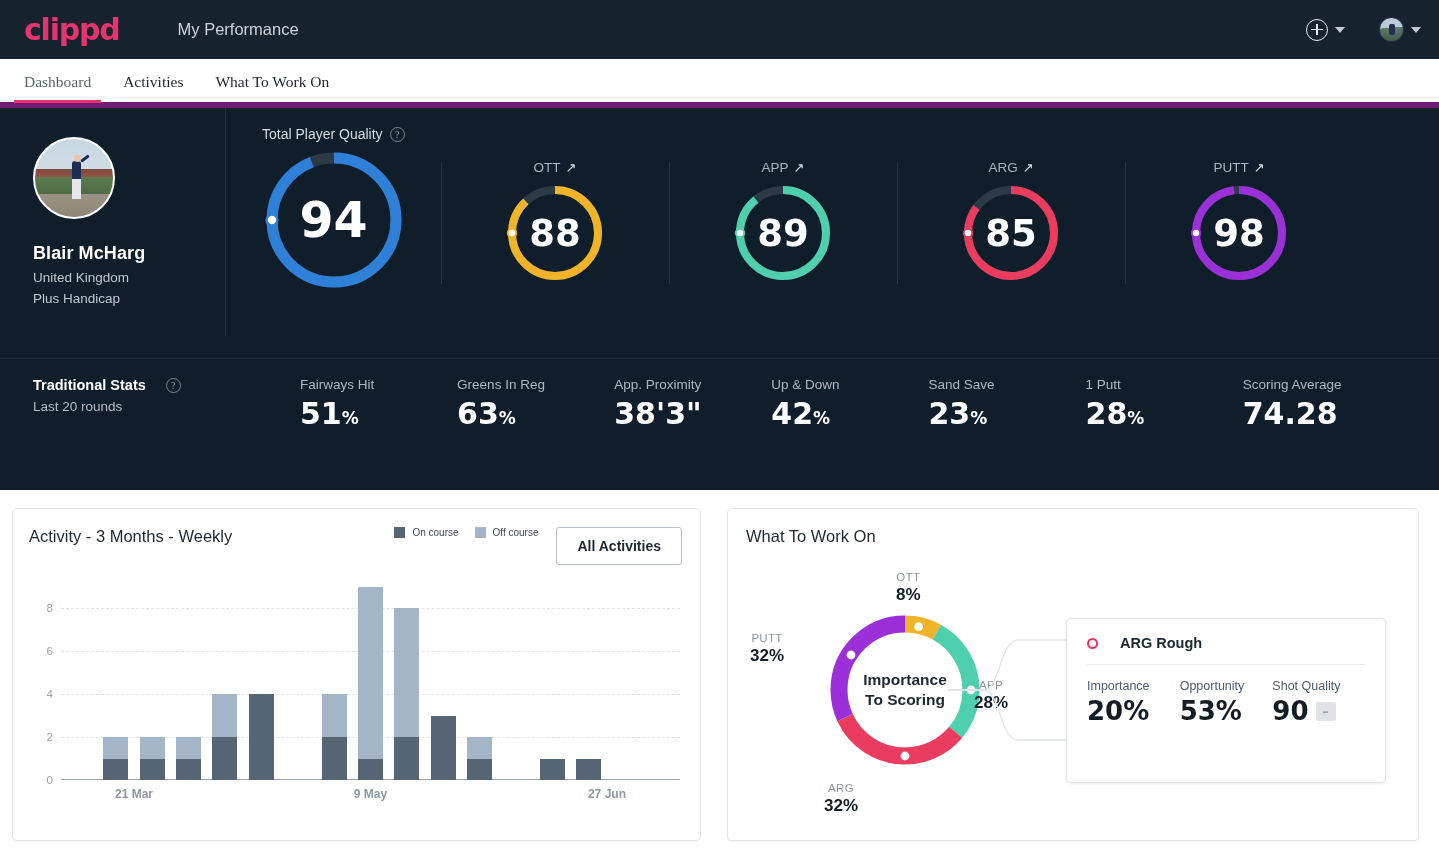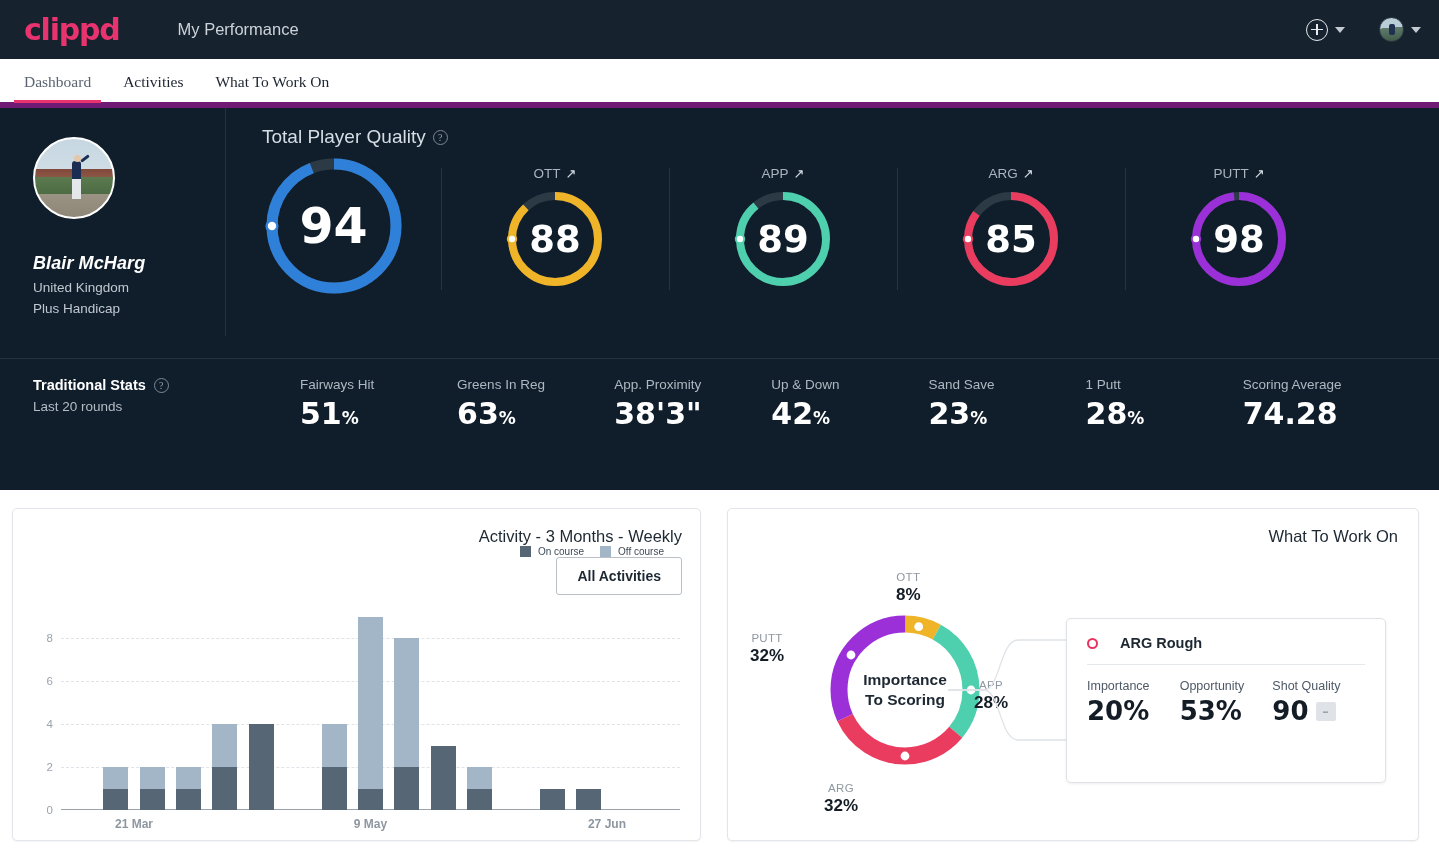--- a/index.html
+++ b/index.html
@@ -77,26 +77,26 @@
   }
   .avatar-lg {
     width: 82px; height: 82px; border-radius: 50%; overflow: hidden;
     border: 2px solid #fff; position: relative;
     background: linear-gradient(180deg,#c6d7e2 0%,#cfdce4 38%,#7f4a3c 39%,#8d5443 48%,#5b7a4e 49%,#4d6c44 70%,#9a9283 71%,#8e8677 100%);
   }
   .avatar-lg .fig-body { position:absolute; left:37px; top:22px; width:9px; height:20px; background:#1b2d53; border-radius:3px 3px 0 0;}
   .avatar-lg .fig-legs { position:absolute; left:37px; top:40px; width:9px; height:20px; background:#e5e8ea;}
   .avatar-lg .fig-head { position:absolute; left:38.5px; top:16px; width:7px; height:7px; border-radius:50%; background:#e4c6a8;}
   .avatar-lg .fig-arm  { position:absolute; left:45px; top:18px; width:10px; height:3px; background:#1b2d53; transform:rotate(-38deg); border-radius:2px;}
-  .player-name { color:#fff; font-size:18px; font-weight:700; margin-top:34px; letter-spacing:.1px;font-style:italic;}
+  .player-name { color:#fff; font-size:18px; font-weight:700; margin-top:24px; letter-spacing:.1px;}
   .player-meta { color:#c0c8d1; font-size:13.5px; margin-top:6px; }
 
   .gauges { flex: 1; padding-top: 18px; }
   .tpq-label { display:flex; align-items:center; gap:7px; padding-left:36px; }
-  .tpq-label span { color:#d6dde4; font-size:19px; }
+  .tpq-label span { color:#d6dde4; font-size:14px; }
   .q-mark {
     width:15px;height:15px;border:1.3px solid #7c8894;border-radius:50%;
     color:#9aa5b0;font-size:10px;display:flex;align-items:center;justify-content:center;
     font-family:"Liberation Serif",serif;
   }
   .gauge-row { display:flex; align-items:flex-start; margin-top:6px; }
   .gauge-cell { display:flex; flex-direction:column; align-items:center; position:relative; }
   .gauge-cell.big { width:215px; }
   .gauge-cell.small { width:228px; padding-top:12px; }
   .gauge-cell.small + .gauge-cell.small::before,
@@ -113,40 +113,40 @@
   }
   .ring.big .val { font-size:49px; }
   .ring.small .val { font-size:37px; }
 
   
   .stats {
     position:absolute; left:0; right:0; bottom:0; height:132px;
     border-top:1px solid #24323f; display:flex; align-items:flex-start; padding-top:18px;
   }
   .stats-head { width:300px; padding-left:33px; flex-shrink:0;}
-  .stats-head-title { display:flex; align-items:center; gap:8px;}
+  .stats-head-title { display:flex; align-items:center; gap:20px;}
   .stats-head-title span { color:#fff; font-size:14.5px; font-weight:700; }
   .stats-sub { color:#b4bdc6; font-size:13.5px; margin-top:6px;}
   .stat { flex:1; }
   .stat-label { color:#aeb8c2; font-size:13.5px; }
   .stat-value {
     color:#fff; font-size:30px; font-weight:700; margin-top:7px;
     font-family:"DejaVu Sans", sans-serif; line-height:1;
   }
   .stat-value .unit { font-size:17px; font-weight:700; }
 
   
   .bottom { display:flex; gap:26px; padding:18px 20px 0 12px; }
   .card {
     background:#fff; border:1px solid #e2e5e9; border-radius:5px;
     box-shadow:0 1px 2px rgba(0,0,0,.05);
   }
   .card-a { width:689px; height:333px; padding:18px 18px 0 16px; }
   .card-b { width:692px; height:333px; padding:18px 20px 0 18px; position:relative;}
-  .card-head { display:flex; align-items:flex-end;flex-direction:column; }
+  .card-head { display:flex; align-items:flex-start; }
   .card-title { font-size:16.5px; color:#1d2833; }
   .legend { display:flex; align-items:center; gap:16px; margin-left:auto; margin-right:18px; }
   .legend-item { display:flex; align-items:center; gap:7px; font-size:10px; color:#3e4955; }
   .sw { width:11px; height:11px; }
   .btn {
     border:1px solid #b9c0c8; background:#fff; border-radius:3px;
     padding:10px 20px; font-size:14px; color:#1d2833; cursor:pointer;
     font-weight:700; font-family:"Liberation Sans", sans-serif;
   }
   .btn.plain { font-weight:400; }

